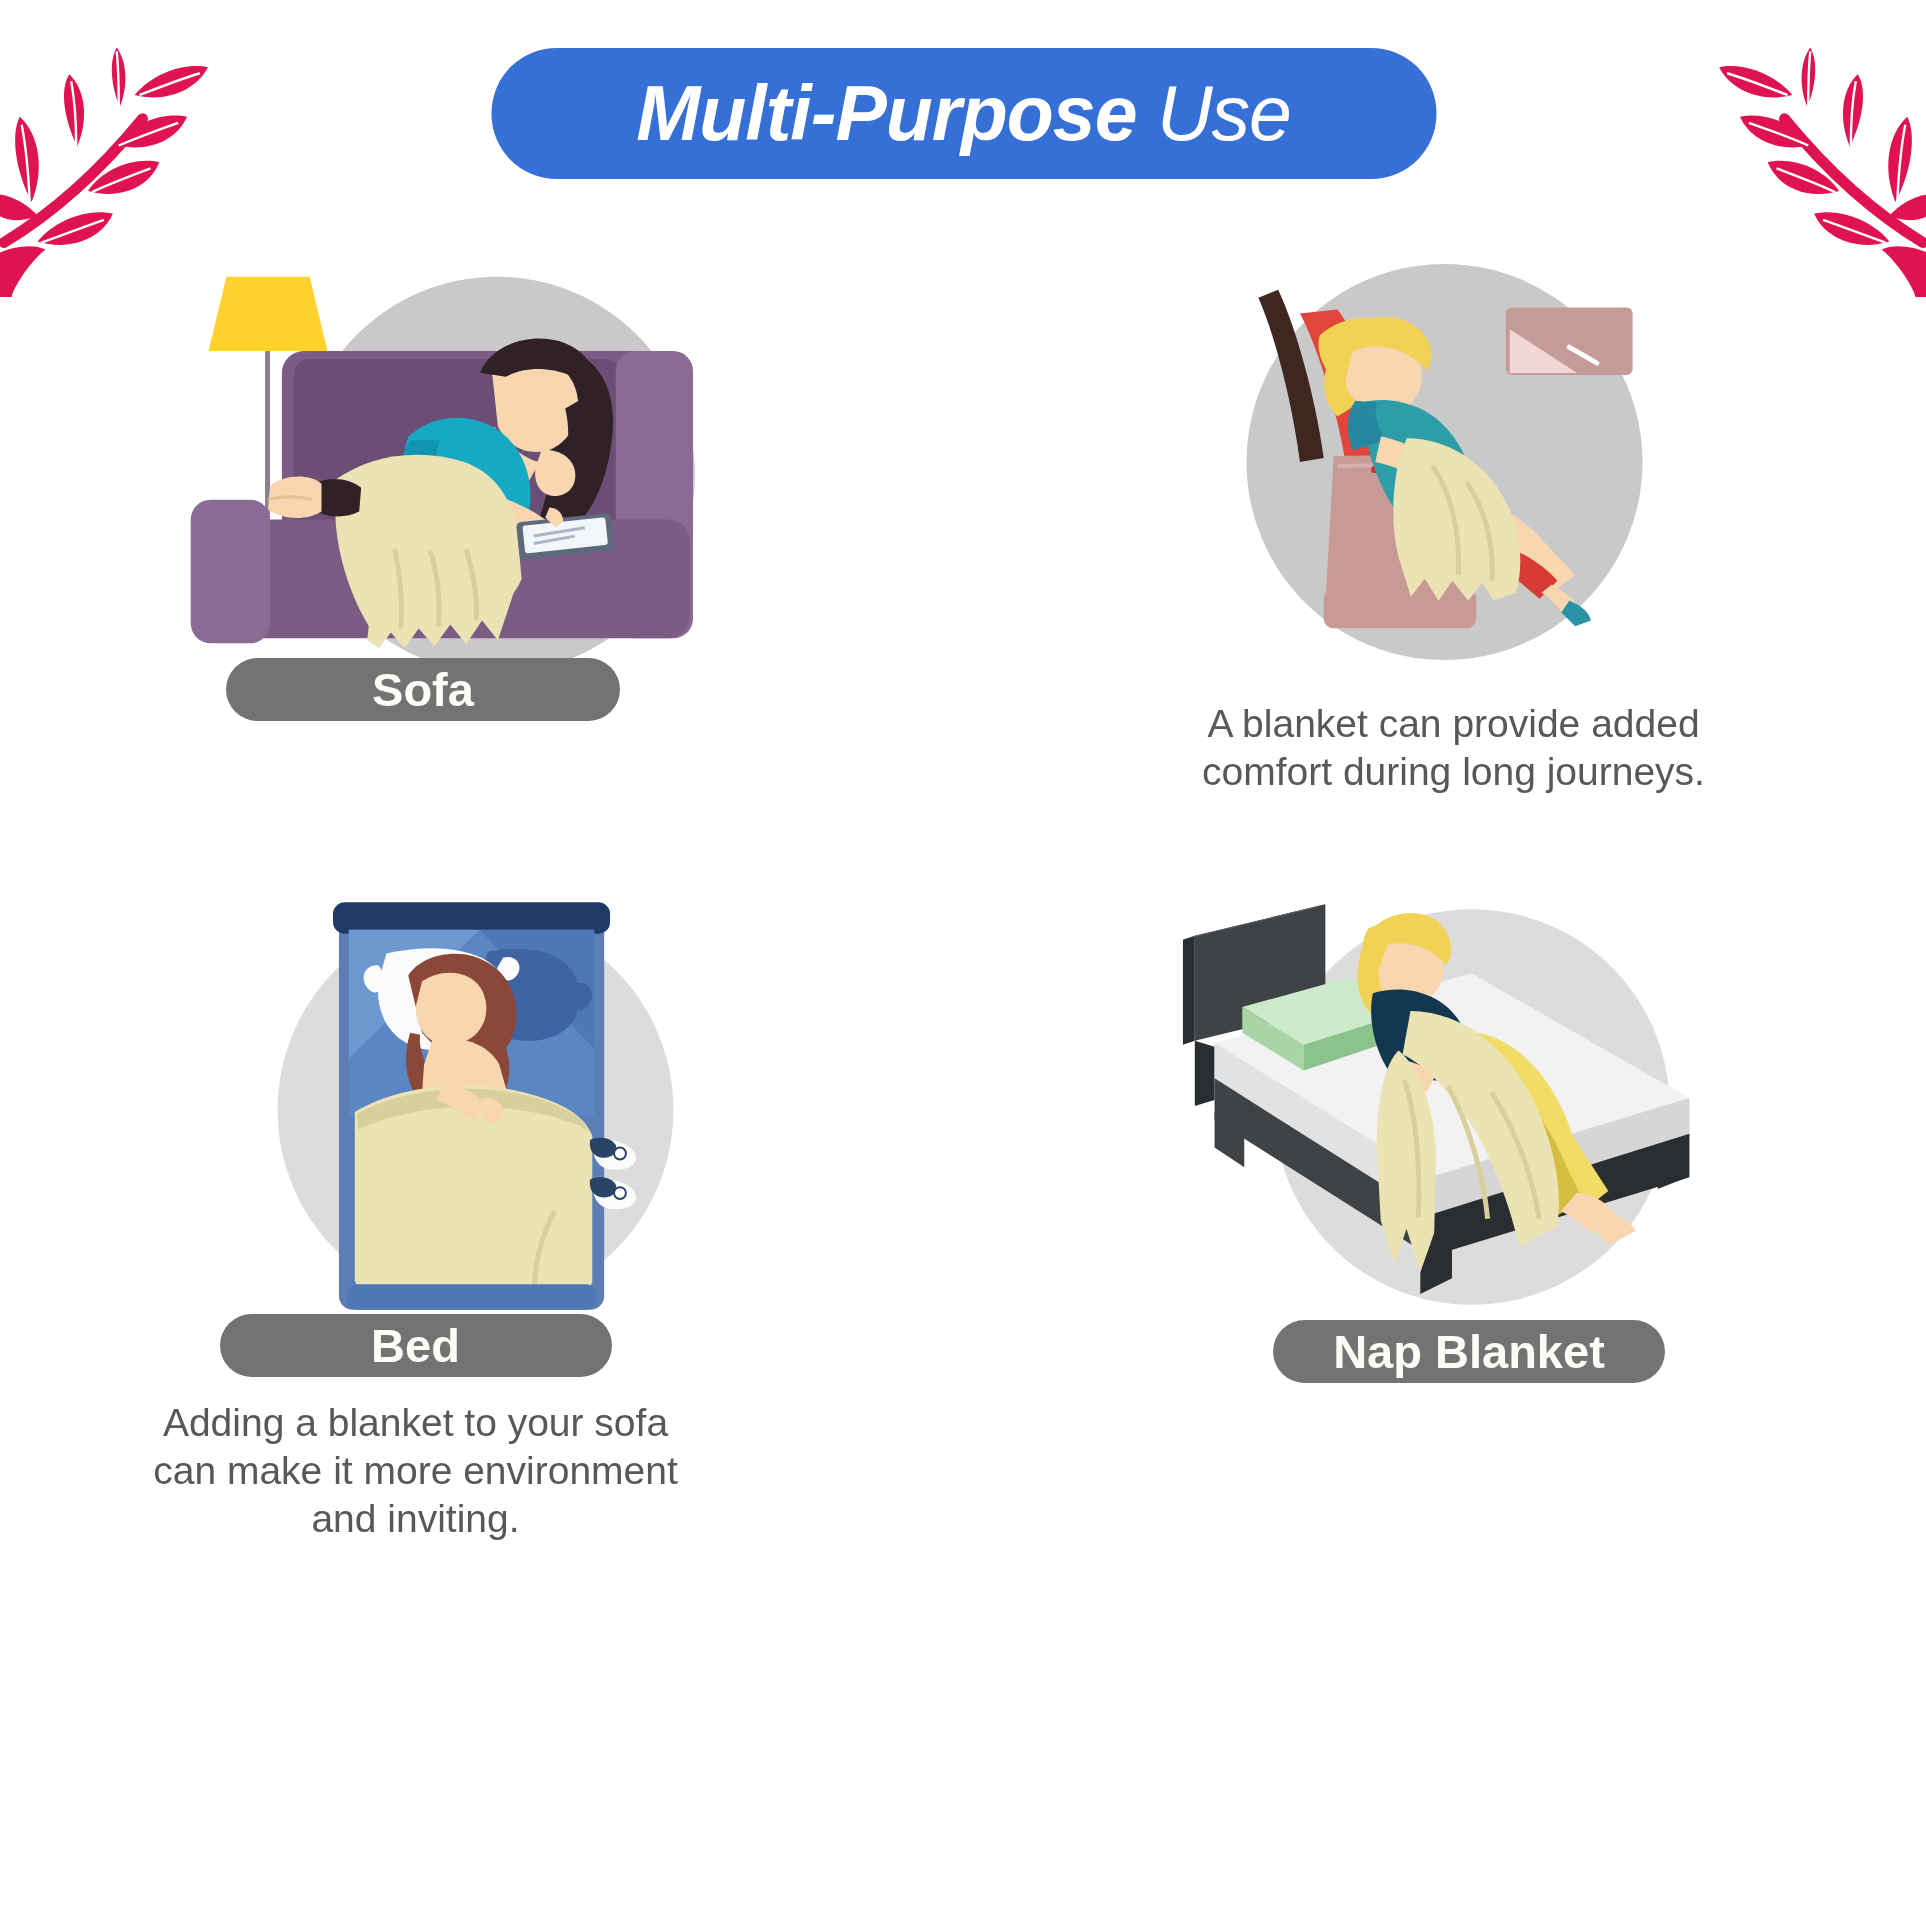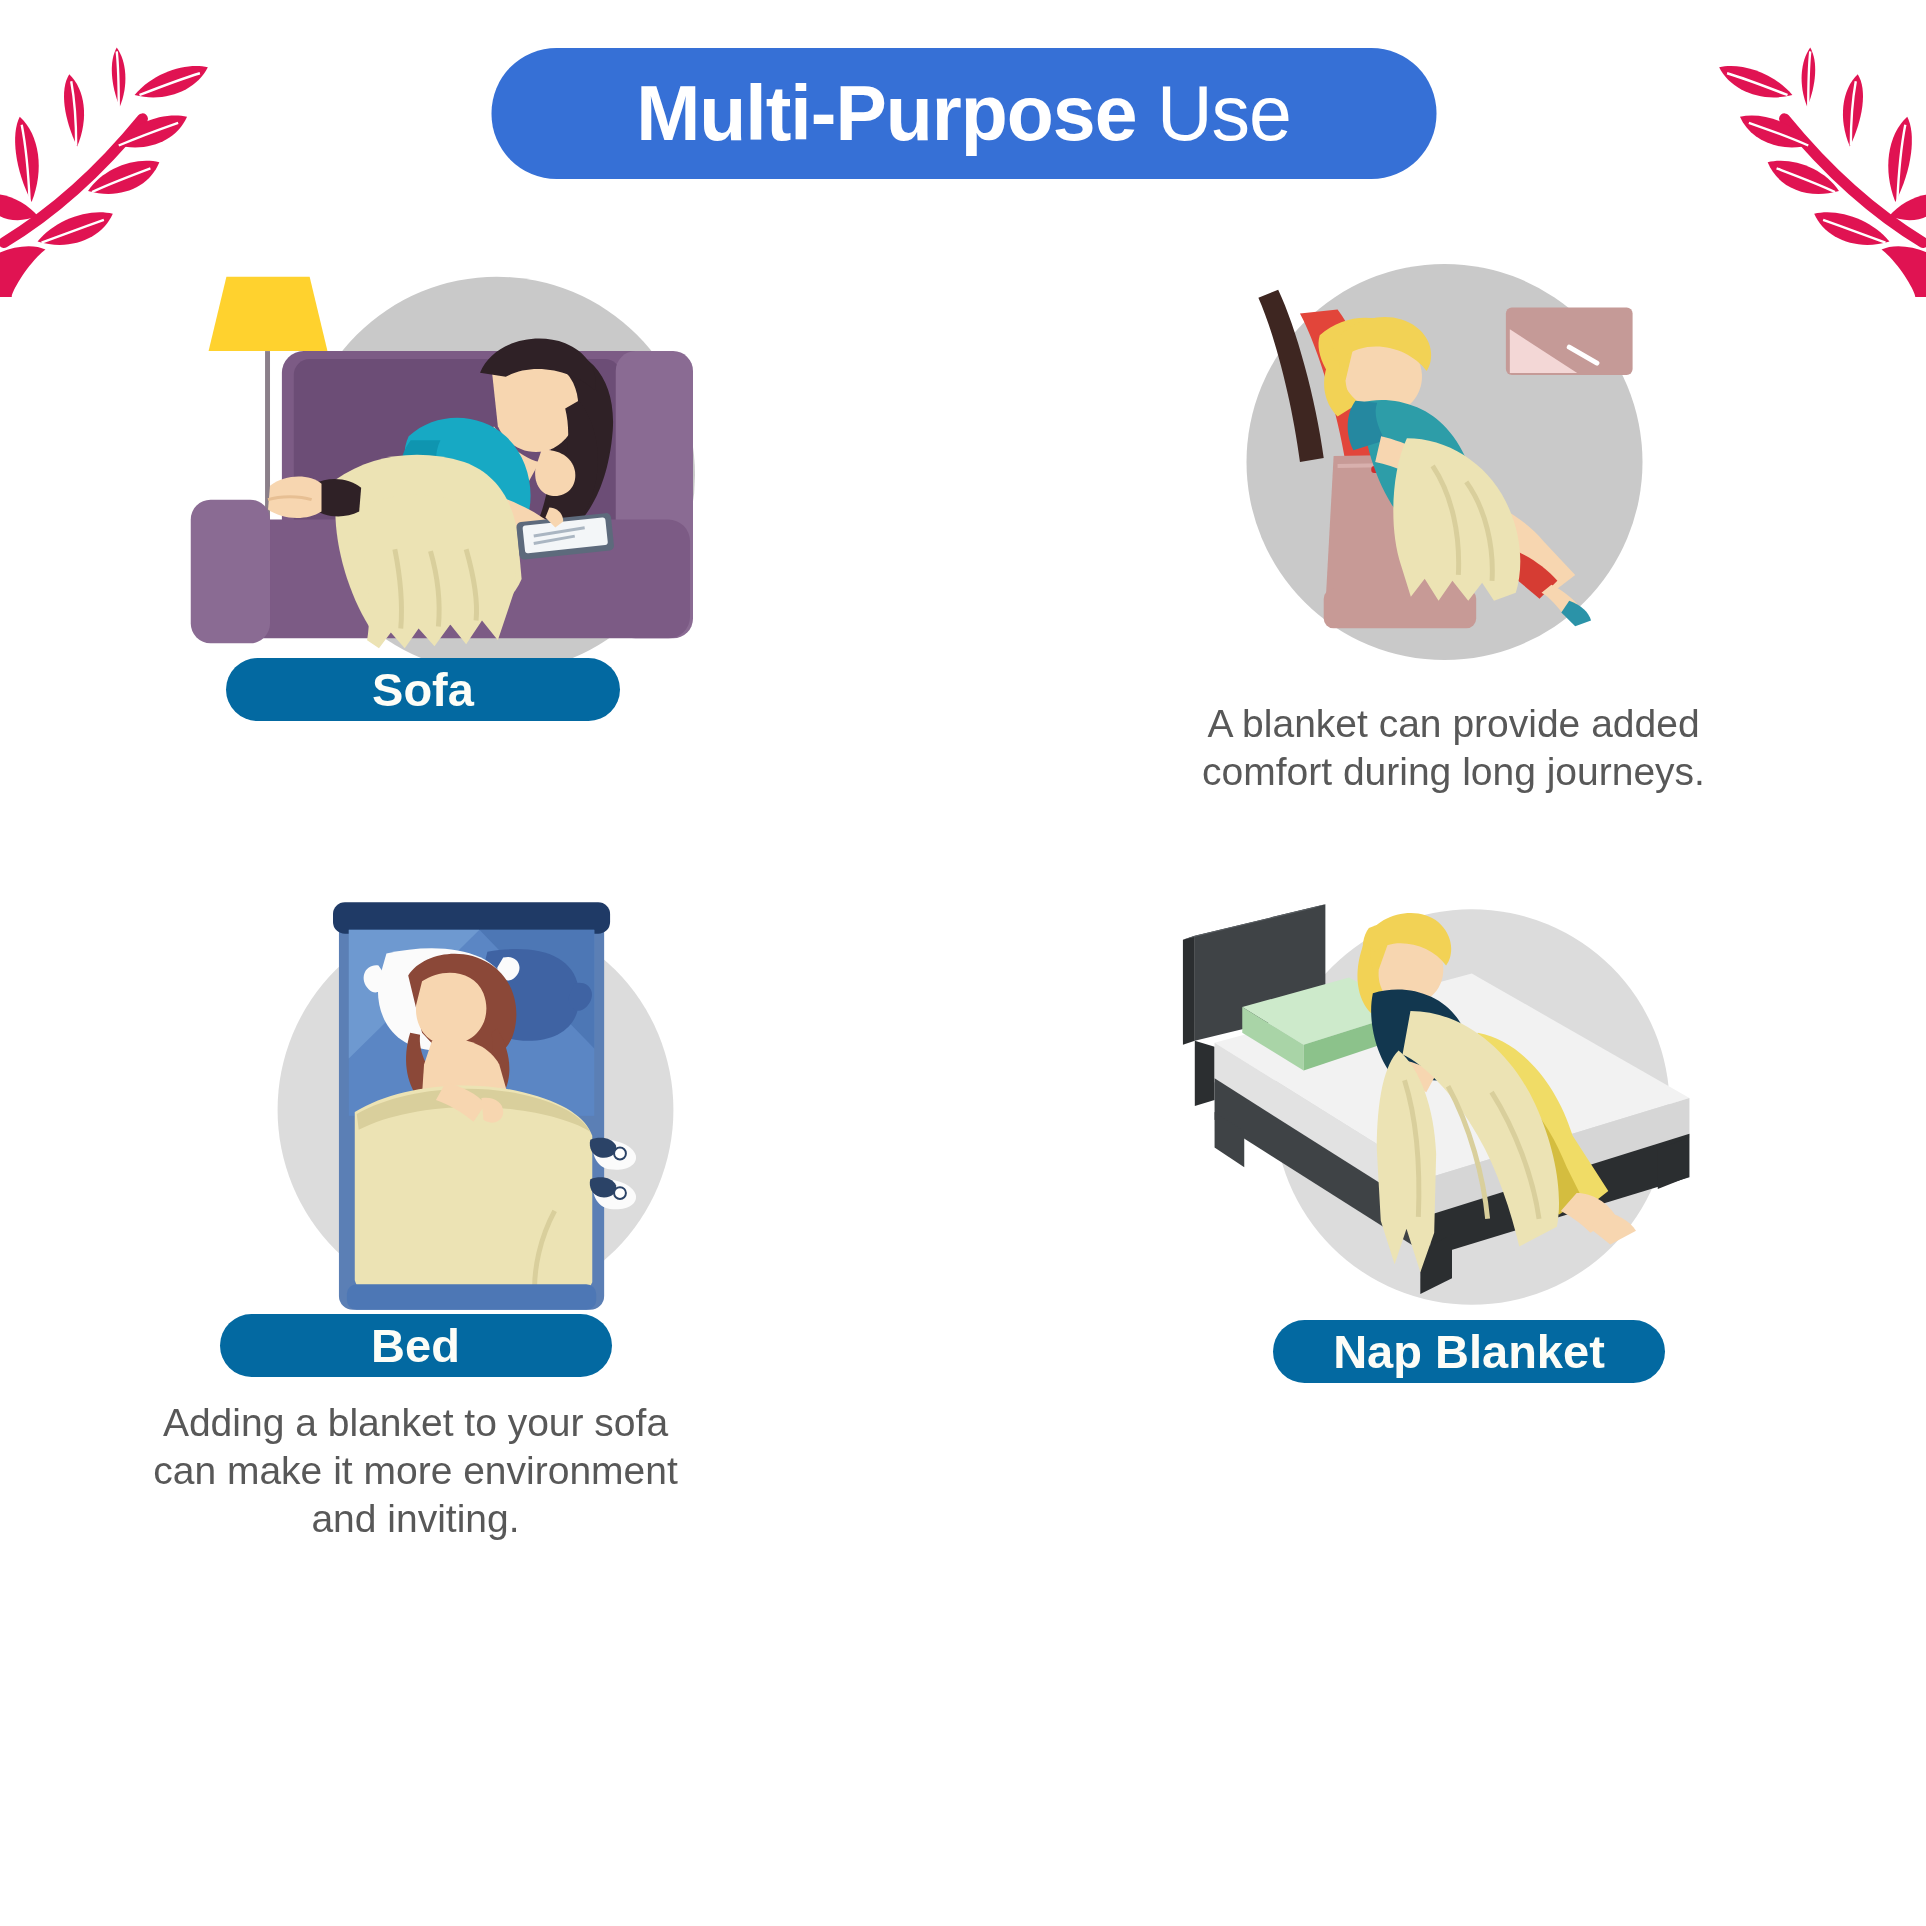--- a/index.html
+++ b/index.html
@@ -22,20 +22,21 @@
     position:absolute;
     left:50%;transform:translateX(-50%);
     top:48px;
     min-width:945px;
     height:131px;
     background:#3670d6;
     border-radius:65px;
     display:flex;align-items:center;justify-content:center;
     padding:16px 57px;
     box-sizing:border-box;
+    font-style:italic;
   }
   .title-text{
     font-size:77px;
     line-height:1;
     color:#ffffff;
     letter-spacing:-1px;
     white-space:nowrap;
   }
   .title-strong{font-weight:bold;}
   .title-light{font-weight:400;}
@@ -65,21 +66,21 @@
   }
   .illus-wrap svg{display:block;}
 
   
   .label-pill{
     position:relative;
     margin-top:-26px;
     height:63px;
     min-width:248px;
     padding:0 46px;
-    background:#0369a1;
+    background:#737373;
     border-radius:34px;
     display:flex;align-items:center;justify-content:center;
     box-sizing:border-box;
     z-index:4;
   }
   .label-pill span{
     color:#fdfdf7;
     font-size:47px;
     font-weight:bold;
     line-height:1;

